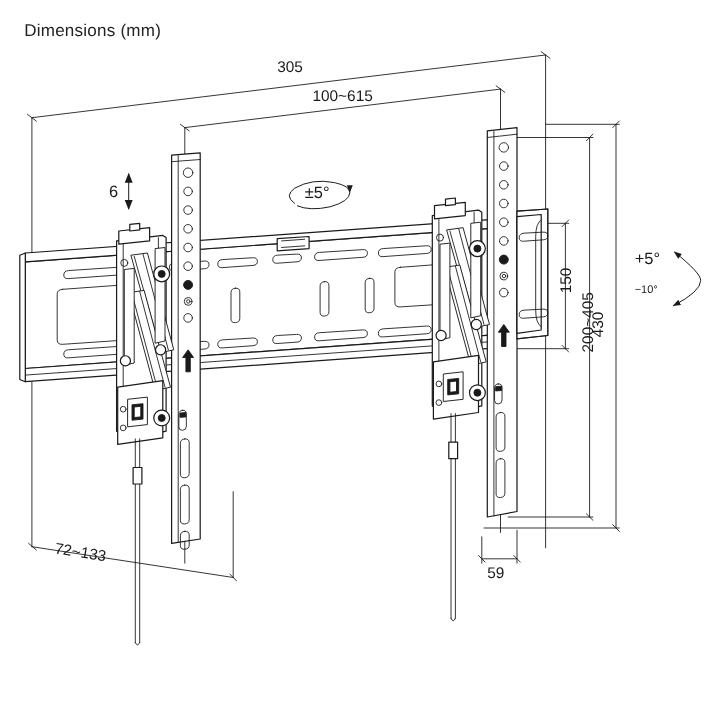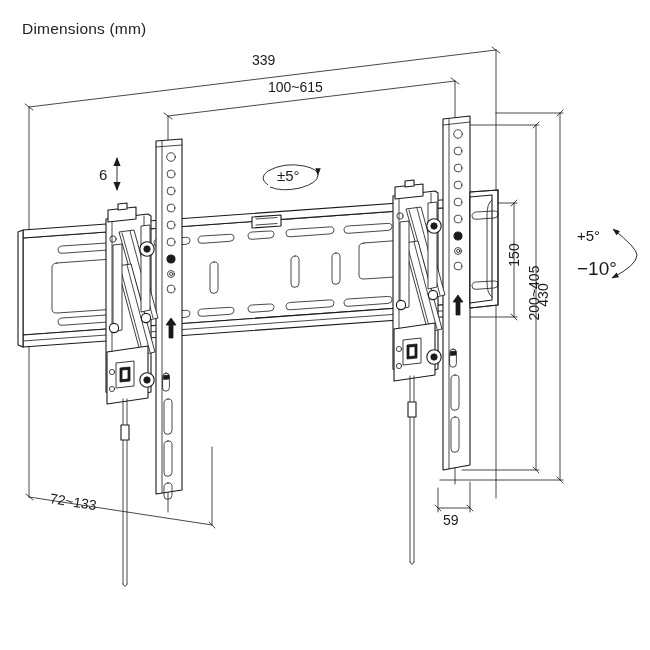--- a/index.html
+++ b/index.html
@@ -311,35 +311,35 @@
       <path class="lnd" stroke-width="1.5" marker-end="url(#arrHead)" d="M268,185 Q258,178 268,171 Q284,162 304,166 Q318,169 318,175"></path>
       <path class="lnd" stroke-width="1.5" d="M318,175 Q318,183 300,188 Q282,192 270,187"></path>
     </g>
 
     <g>
       <path class="lnd" stroke-width="1.7" marker-start="url(#arrTail)" marker-end="url(#arrHead)" d="M613,229 Q637,248 637,255 Q637,265 612,278"></path>
     </g>
 
   </svg>
 
-  <div class="dim-text" style="left:252px; top:52px;">339</div>
-
-  <div class="dim-text" style="left:268px; top:79px;">100~615</div>
+  <div class="dim-text" style="left:252px; top:52px;">305</div>
+
+  <div class="dim-text" style="left:284px; top:79px;">100~615</div>
 
   <div class="dim-text" style="left:99px; top:166px; font-size:15px;">6</div>
 
   <div class="dim-text" style="left:277px; top:167px; font-size:15px;">±5°</div>
 
   <div class="dim-text vert-text" style="left:494px; top:247px; width:40px; text-align:center;">150</div>
 
   <div class="dim-text vert-text" style="left:492px; top:285px; width:84px; text-align:center;">200~405</div>
 
   <div class="dim-text vert-text" style="left:523px; top:287px; width:40px; text-align:center;">430</div>
 
   <div class="dim-text" style="left:50px; top:490px; transform:rotate(9deg); transform-origin:0 50%;">72~133</div>
 
   <div class="dim-text" style="left:443px; top:512px;">59</div>
 
   <div class="dim-text" style="left:577px; top:227px; font-size:15px;">+5°</div>
 
-  <div class="dim-text" style="left:577px; top:258px; font-size:19px;">−10°</div>
+  <div class="dim-text" style="left:577px; top:258px; font-size:10px;">−10°</div>
 
 </div>
 
 </body></html>

